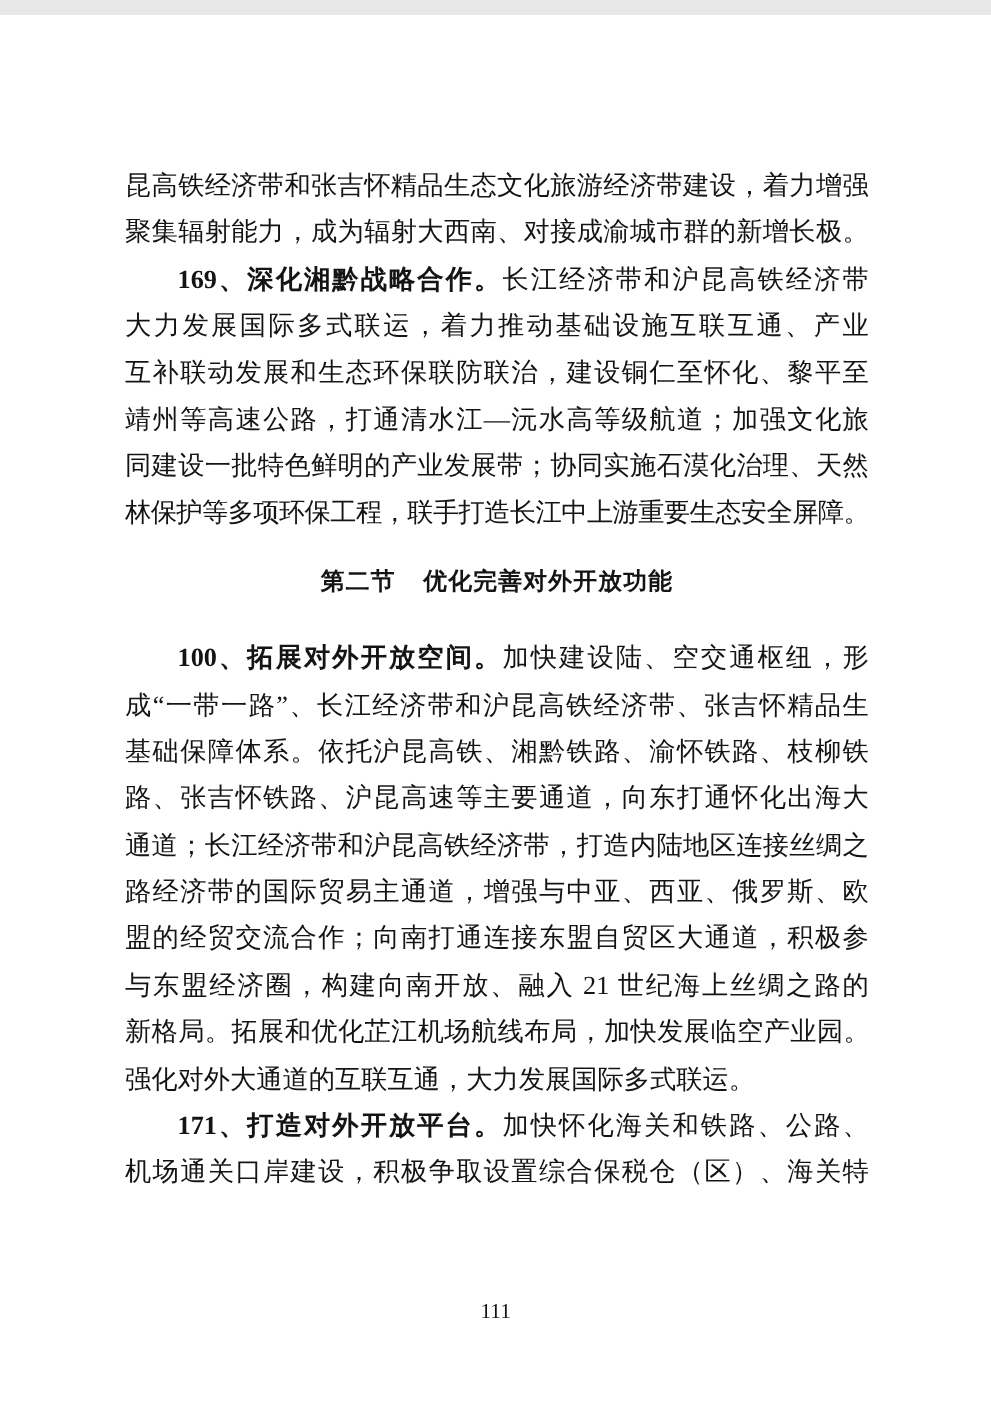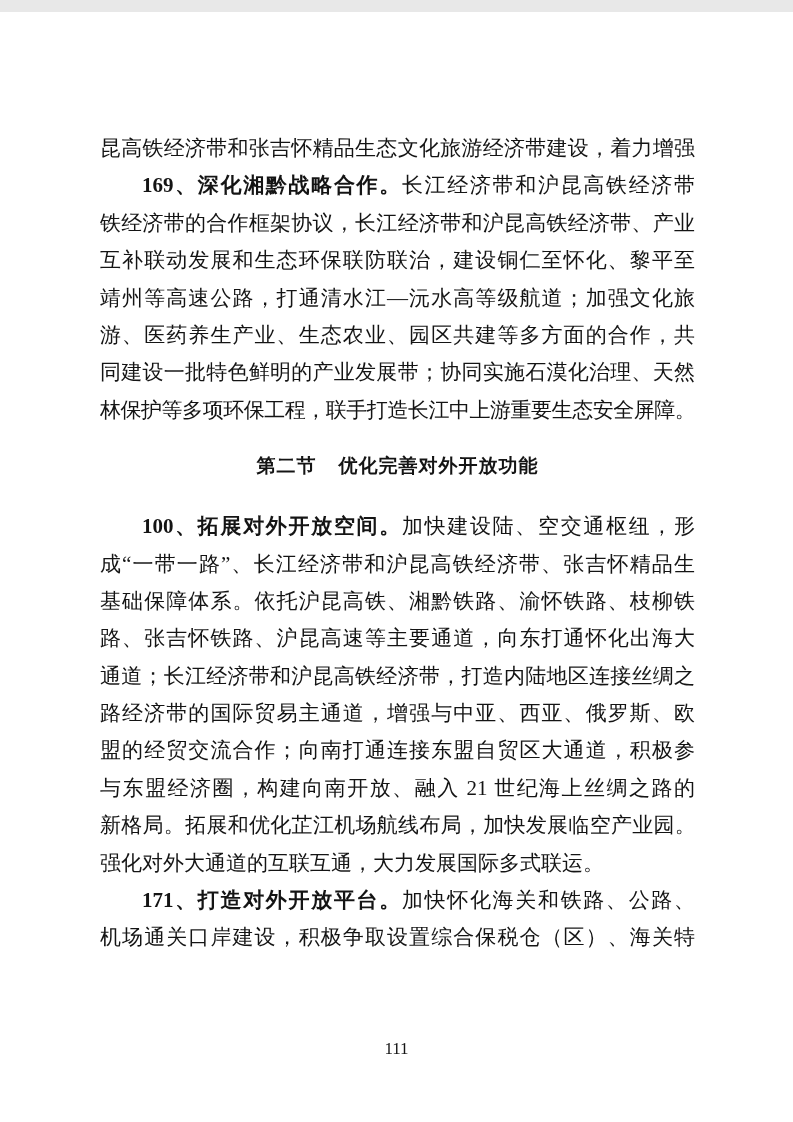--- a/index.html
+++ b/index.html
@@ -70,26 +70,26 @@
     font-size: 17px;
   }
 </style>
 </head>
 <body>
 
 <div class="page">
   <main class="content">
 
     <div class="line">昆高铁经济带和张吉怀精品生态文化旅游经济带建设，着力增强</div>
+    <div class="line">聚集辐射能力，成为辐射大西南、对接成渝城市群的新增长极。</div>
 
     <div class="line indent"><span class="lead">169、深化湘黔战略合作。</span><span>长江经济带和沪昆高铁经济带</span></div>
-    <div class="line">铁经济带的合作框架协议，长江经济带和沪昆高铁经济带、产业</div>
+    <div class="line">大力发展国际多式联运，着力推动基础设施互联互通、产业</div>
     <div class="line">互补联动发展和生态环保联防联治，建设铜仁至怀化、黎平至</div>
     <div class="line">靖州等高速公路，打通清水江—沅水高等级航道；加强文化旅</div>
-    <div class="line">游、医药养生产业、生态农业、园区共建等多方面的合作，共</div>
     <div class="line">同建设一批特色鲜明的产业发展带；协同实施石漠化治理、天然</div>
     <div class="line tight">林保护等多项环保工程，联手打造长江中上游重要生态安全屏障。</div>
 
     <h2 class="heading"><span class="heading-label">第二节</span><span>优化完善对外开放功能</span></h2>
 
     <div class="line indent"><span class="lead">100、拓展对外开放空间。</span><span>加快建设陆、空交通枢纽，形</span></div>
     <div class="line">成“一带一路”、长江经济带和沪昆高铁经济带、张吉怀精品生</div>
     <div class="line">基础保障体系。依托沪昆高铁、湘黔铁路、渝怀铁路、枝柳铁</div>
     <div class="line">路、张吉怀铁路、沪昆高速等主要通道，向东打通怀化出海大</div>
     <div class="line">通道；长江经济带和沪昆高铁经济带，打造内陆地区连接丝绸之</div>

